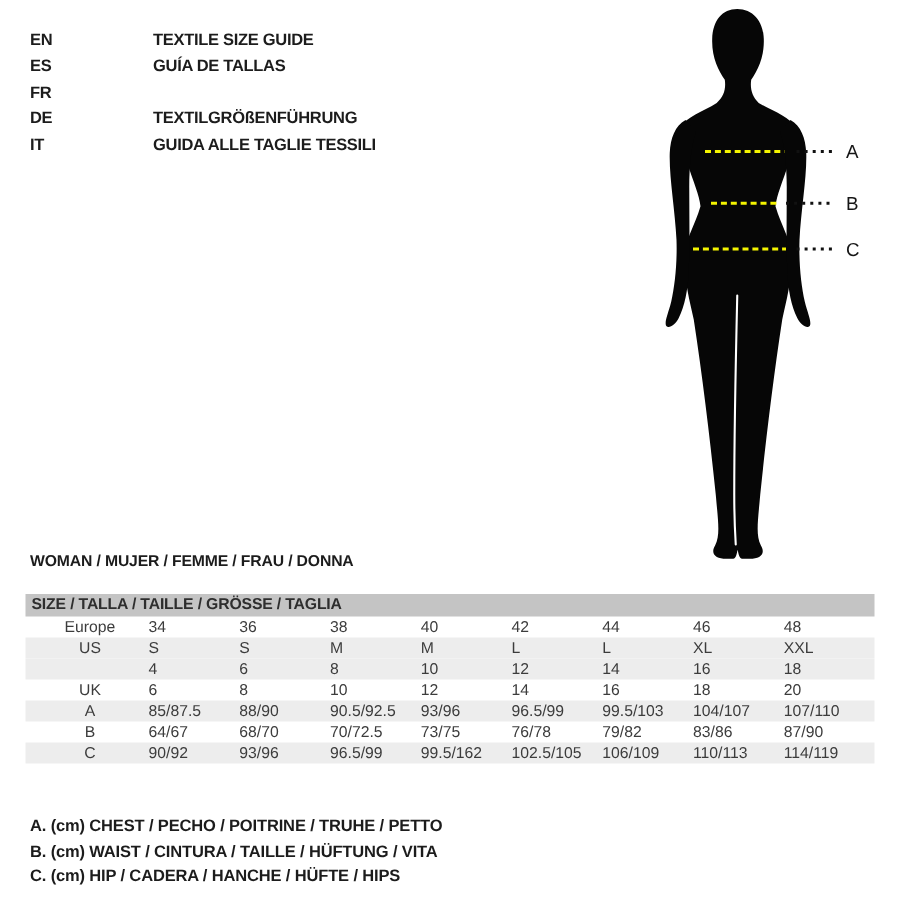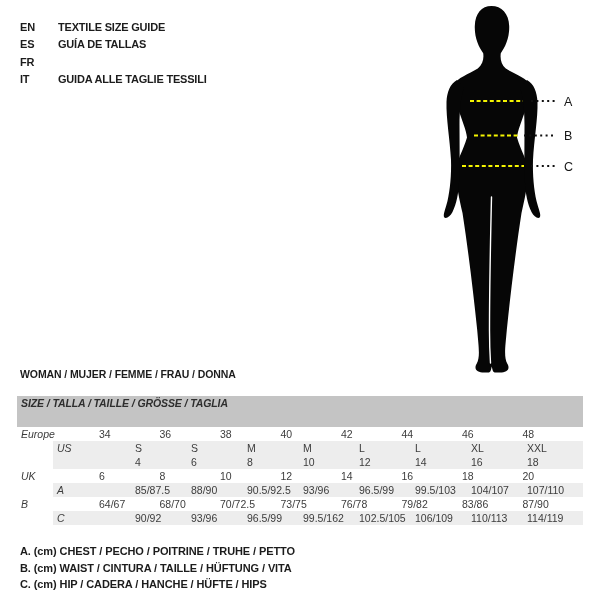--- a/index.html
+++ b/index.html
@@ -16,61 +16,65 @@
     width:600px;height:600px;position:relative;overflow:hidden;
     background:#ffffff;
     font-family:"Liberation Sans", sans-serif;
     color:var(--text_primary);
     -webkit-font-smoothing:antialiased;
   }
   
   .lang-list{position:absolute;left:20px;top:15px;}
   .lang-row{display:flex;height:17.5px;align-items:flex-end;}
   .lang-code{width:38px;font-size:11px;font-weight:bold;letter-spacing:-0.2px;}
-  .lang-label{font-size:11px;font-weight:bold;letter-spacing:-0.2px;white-space:nowrap;}
+  .lang-label{font-size:11px;font-weight:bold;letter-spacing:-0.2px;white-space:nowrap;margin-left:44px;}
   
   .figure-svg{position:absolute;left:428px;top:2px;width:166px;height:374px;}
   .body-fill{fill:var(--silhouette);}
   .seam{stroke:#ffffff;stroke-width:1.4;fill:none;stroke-linecap:round;}
   .dash-yellow{stroke:var(--measure_dash);stroke-width:2;stroke-dasharray:4 2.6;}
   .dot-leader{stroke:var(--leader_dot);stroke-width:2;stroke-dasharray:2 3.4;}
   .measure-label{font-family:"Liberation Sans", sans-serif;font-size:12.5px;fill:#161616;}
   
   .section-title{
     position:absolute;left:20px;top:368px;
     font-size:10.5px;font-weight:bold;letter-spacing:-0.1px;white-space:nowrap;
   }
   
   .size-table{position:absolute;left:17px;top:396px;width:566px;font-size:10.5px;color:var(--table_text);}
   .table-header{
-    height:31px;line-height:15px;background:var(--table_header_bg);
-    color:#2e2e2e;font-weight:600;padding-left:4px;letter-spacing:-0.1px;font-style:italic;
+    height:15px;line-height:15px;background:var(--table_header_bg);
+    color:#2e2e2e;font-weight:600;padding-left:4px;letter-spacing:-0.1px;
   }
   .t-row{display:flex;height:14px;line-height:14px;}
-  .t-row.shaded{background:var(--row_shade_bg);margin-left:36px;}
-  .t-label{width:82px;padding-left:4px;box-sizing:border-box;text-align:left;font-style:italic;}
+  .t-row.shaded{background:var(--row_shade_bg);}
+  .t-label{width:82px;padding-left:4px;box-sizing:border-box;text-align:center;}
   .t-cell{flex:1;}
   
   .legend{position:absolute;left:20px;top:543px;}
   .legend-item{height:16.5px;line-height:16.5px;font-size:11px;font-weight:bold;letter-spacing:-0.1px;white-space:nowrap;}
 </style>
 </head>
 <body>
 
 <div class="lang-list">
   <div class="lang-row">
     <span class="lang-code">EN</span>
     <span class="lang-label">TEXTILE SIZE GUIDE</span>
   </div>
   <div class="lang-row">
     <span class="lang-code">ES</span>
     <span class="lang-label">GUÍA DE TALLAS</span>
   </div>
   <div class="lang-row">
     <span class="lang-code">FR</span>
+  </div>
+  <div class="lang-row">
+    <span class="lang-code">DE</span>
+    <span class="lang-label">TEXTILGRÖßENFÜHRUNG</span>
   </div>
   <div class="lang-row">
     <span class="lang-code">IT</span>
     <span class="lang-label">GUIDA ALLE TAGLIE TESSILI</span>
   </div>
 </div>
 
 <svg class="figure-svg" viewBox="428 2 166 374">
 
   <path class="body-fill" d="

